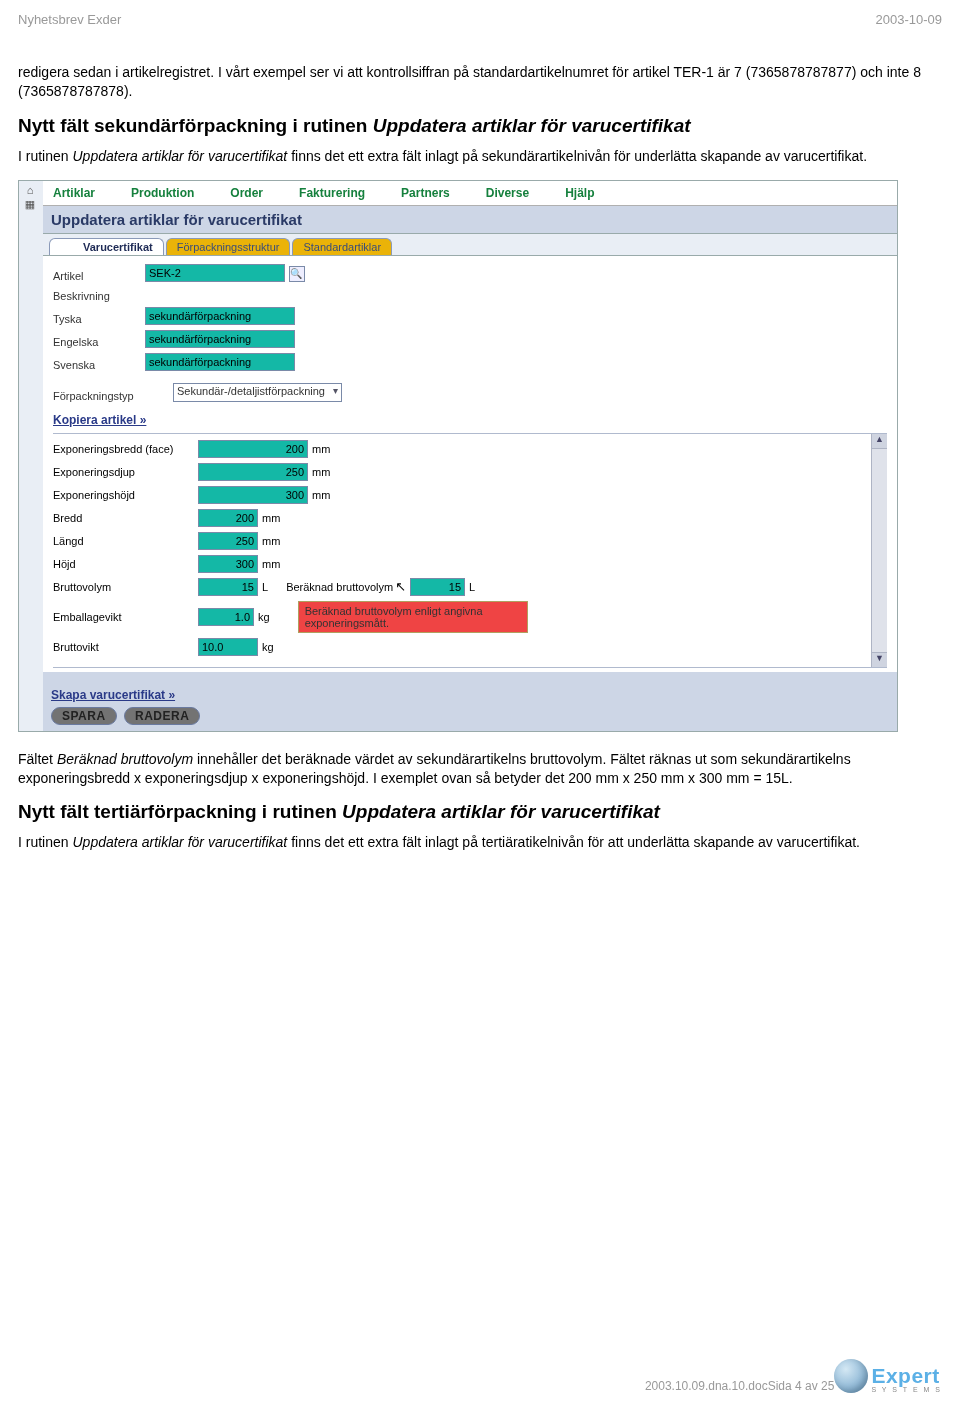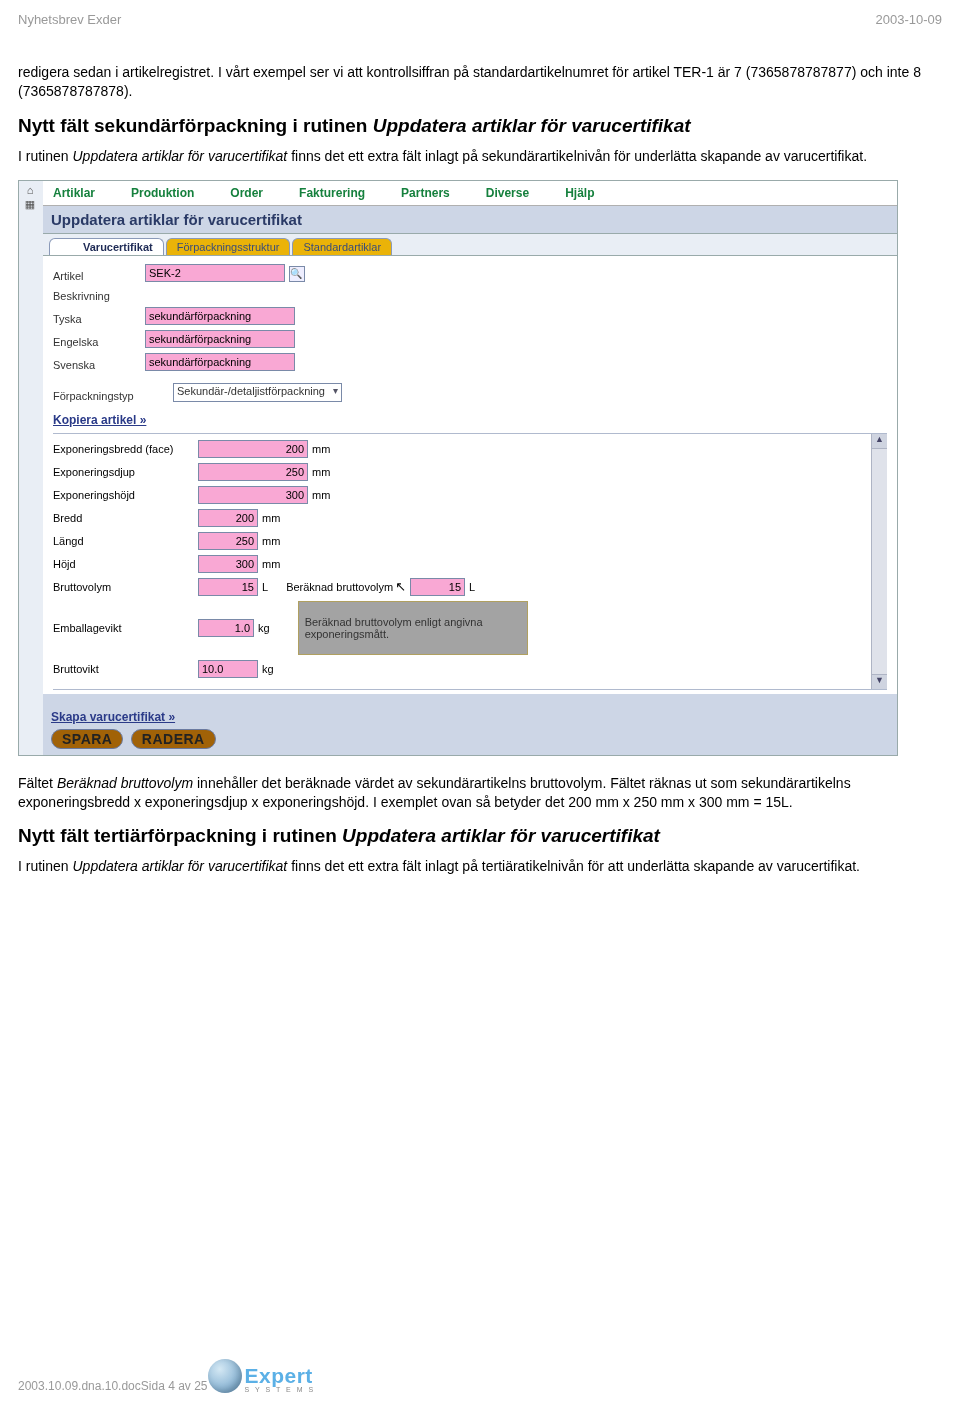--- a/index.html
+++ b/index.html
@@ -106,21 +106,21 @@
     font-size: 11px;
     color: #333;
   }
   .form-row .lbl { width: 92px; }
   .form-row .lbl2 { width: 120px; }
   .tinput {
     border: 1px solid #7a8aa8;
     height: 18px;
     padding: 1px 3px;
     font-size: 11px;
-    background: #f9a8d4;
+    background: #14b8a6;
   }
   .tiny-icon {
     width: 16px;
     height: 16px;
     border: 1px solid #7a8aa8;
     background: #eef;
     display: inline-flex;
     align-items: center;
     justify-content: center;
     font-size: 10px;
@@ -184,60 +184,60 @@
   }
   .meas-row {
     display: flex;
     align-items: center;
     margin-bottom: 5px;
     font-size: 11px;
   }
   .meas-row .mlbl { width: 145px; }
   .meas-row .munit { margin-left: 4px; }
   .tooltip {
-    background: #a3a3a3;
+    background: #ef4444;
     border: 1px solid #b0a060;
-    padding: 14px 6px;
+    padding: 3px 6px;
     font-size: 11px;
     color: #333;
     margin-left: 10px;
     max-width: 230px;
   }
   .cursor {
     font-size: 13px;
     color: #000;
     margin: 0 4px 0 2px;
   }
   .bottom-strip {
     margin-left: 24px;
     background: #cdd6e6;
     padding: 16px 8px 6px 8px;
   }
   .bottom-strip .link-action { margin: 0 0 5px 0; display:block; }
   .btn-pill {
     display: inline-block;
     border: 1px solid #6a7aa0;
     border-radius: 10px;
-    background: #a16207;
-    font-size: 14px;
+    background: #737373;
+    font-size: 12px;
     font-weight: bold;
     letter-spacing: 0.5px;
     padding: 1px 10px;
     margin-right: 4px;
     color: #222;
   }
 
   
   .page-footer {
     position: absolute;
     bottom: 14px;
     left: 18px;
     right: 18px;
     display: flex;
-    justify-content: flex-start;
+    justify-content: flex-end;
     align-items: flex-end;
     color: #999;
     font-size: 12px;
   }
   .logo {
     display: flex;
     align-items: flex-end;
     gap: 3px;
   }
   .logo .globe {

